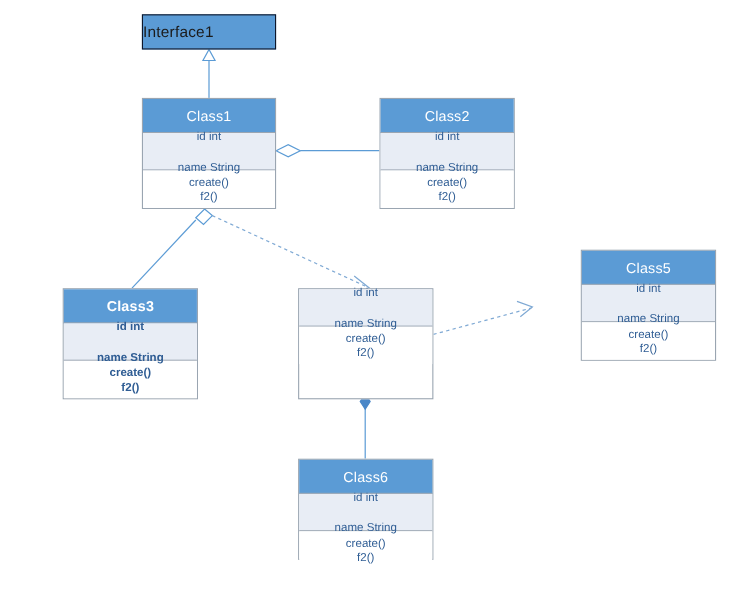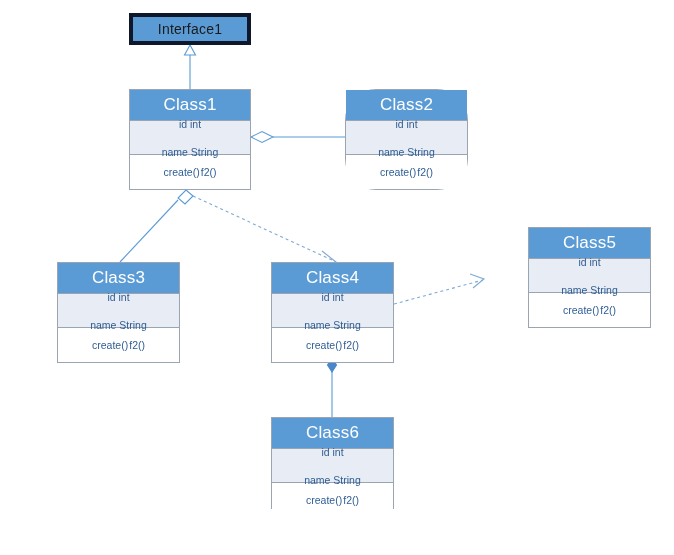--- a/index.html
+++ b/index.html
@@ -29,61 +29,61 @@
     position: absolute;
     box-sizing: border-box;
     border: 1px solid #9aa5b1;
     background: #ffffff;
     box-shadow: 0 0 0 0 rgba(0,0,0,0);
   }
   .iface {
     position: absolute;
     box-sizing: border-box;
     background: #5b9bd5;
-    border: 4px solid #0f172a;
-    display: flex;
-    align-items: center;
-    justify-content: center;
+    border: 1px solid #0f172a;
+    display: flex;
+    align-items: center;
+    justify-content: flex-start;
   }
   .iface-label {
     color: #1b1b1b;
     font-size: 14px;
     letter-spacing: 0.2px;
   }
   .cls-header {
     box-sizing: border-box;
     background: #5b9bd5;
     border-bottom: 1px solid #9aa5b1;
     height: 31px;
     display: flex;
     align-items: center;
     justify-content: center;
   }
   .cls-header-label {
     color: #ffffff;
-    font-size: 17px;
+    font-size: 13px;
     letter-spacing: 0.2px;
   }
   .cls-attrs {
     box-sizing: border-box;
     background: #e8edf5;
     border-bottom: 1px solid #9aa5b1;
     height: 34px;
     display: flex;
     flex-direction: column;
     align-items: center;
     justify-content: center;
     gap: 16px;
   }
   .cls-methods {
     box-sizing: border-box;
     background: #ffffff;
     height: 34px;
     display: flex;
-    flex-direction: row;
+    flex-direction: column;
     align-items: center;
     justify-content: center;
     gap: 1px;
   }
   .row-text {
     color: #2f5d94;
     font-size: 10.5px;
     line-height: 12px;
     white-space: nowrap;
   }
@@ -163,52 +163,49 @@
     <div class="cls-attrs">
       <span class="row-text">id int</span>
       <span class="row-text">name String</span>
     </div>
     <div class="cls-methods">
       <span class="row-text">create()</span>
       <span class="row-text">f2()</span>
     </div>
   </div>
 
-  <div class="node" style="left:345px; top:89px; width:123px; height:101px;border-radius:31px;">
+  <div class="node" style="left:345px; top:89px; width:123px; height:101px;">
     <div class="cls-header">
       <span class="cls-header-label">Class2</span>
     </div>
     <div class="cls-attrs">
       <span class="row-text">id int</span>
       <span class="row-text">name String</span>
     </div>
     <div class="cls-methods">
       <span class="row-text">create()</span>
       <span class="row-text">f2()</span>
     </div>
   </div>
 
-  <div class="node" style="left:57px; top:262px; width:123px; height:101px;">
+  <div class="node" style="left:57px; top:262px; width:123px; height:101px;font-weight:bold;">
     <div class="cls-header">
       <span class="cls-header-label">Class3</span>
     </div>
     <div class="cls-attrs">
       <span class="row-text">id int</span>
       <span class="row-text">name String</span>
     </div>
     <div class="cls-methods">
       <span class="row-text">create()</span>
       <span class="row-text">f2()</span>
     </div>
   </div>
 
   <div class="node" style="left:271px; top:262px; width:123px; height:101px;">
-    <div class="cls-header">
-      <span class="cls-header-label">Class4</span>
-    </div>
     <div class="cls-attrs">
       <span class="row-text">id int</span>
       <span class="row-text">name String</span>
     </div>
     <div class="cls-methods">
       <span class="row-text">create()</span>
       <span class="row-text">f2()</span>
     </div>
   </div>
 

